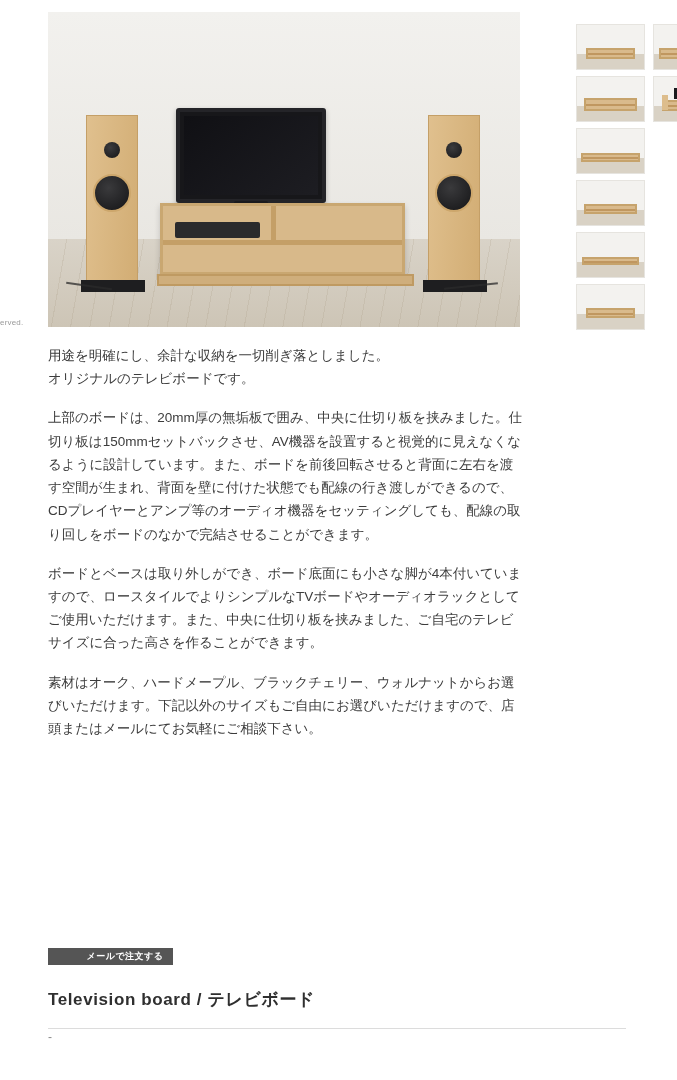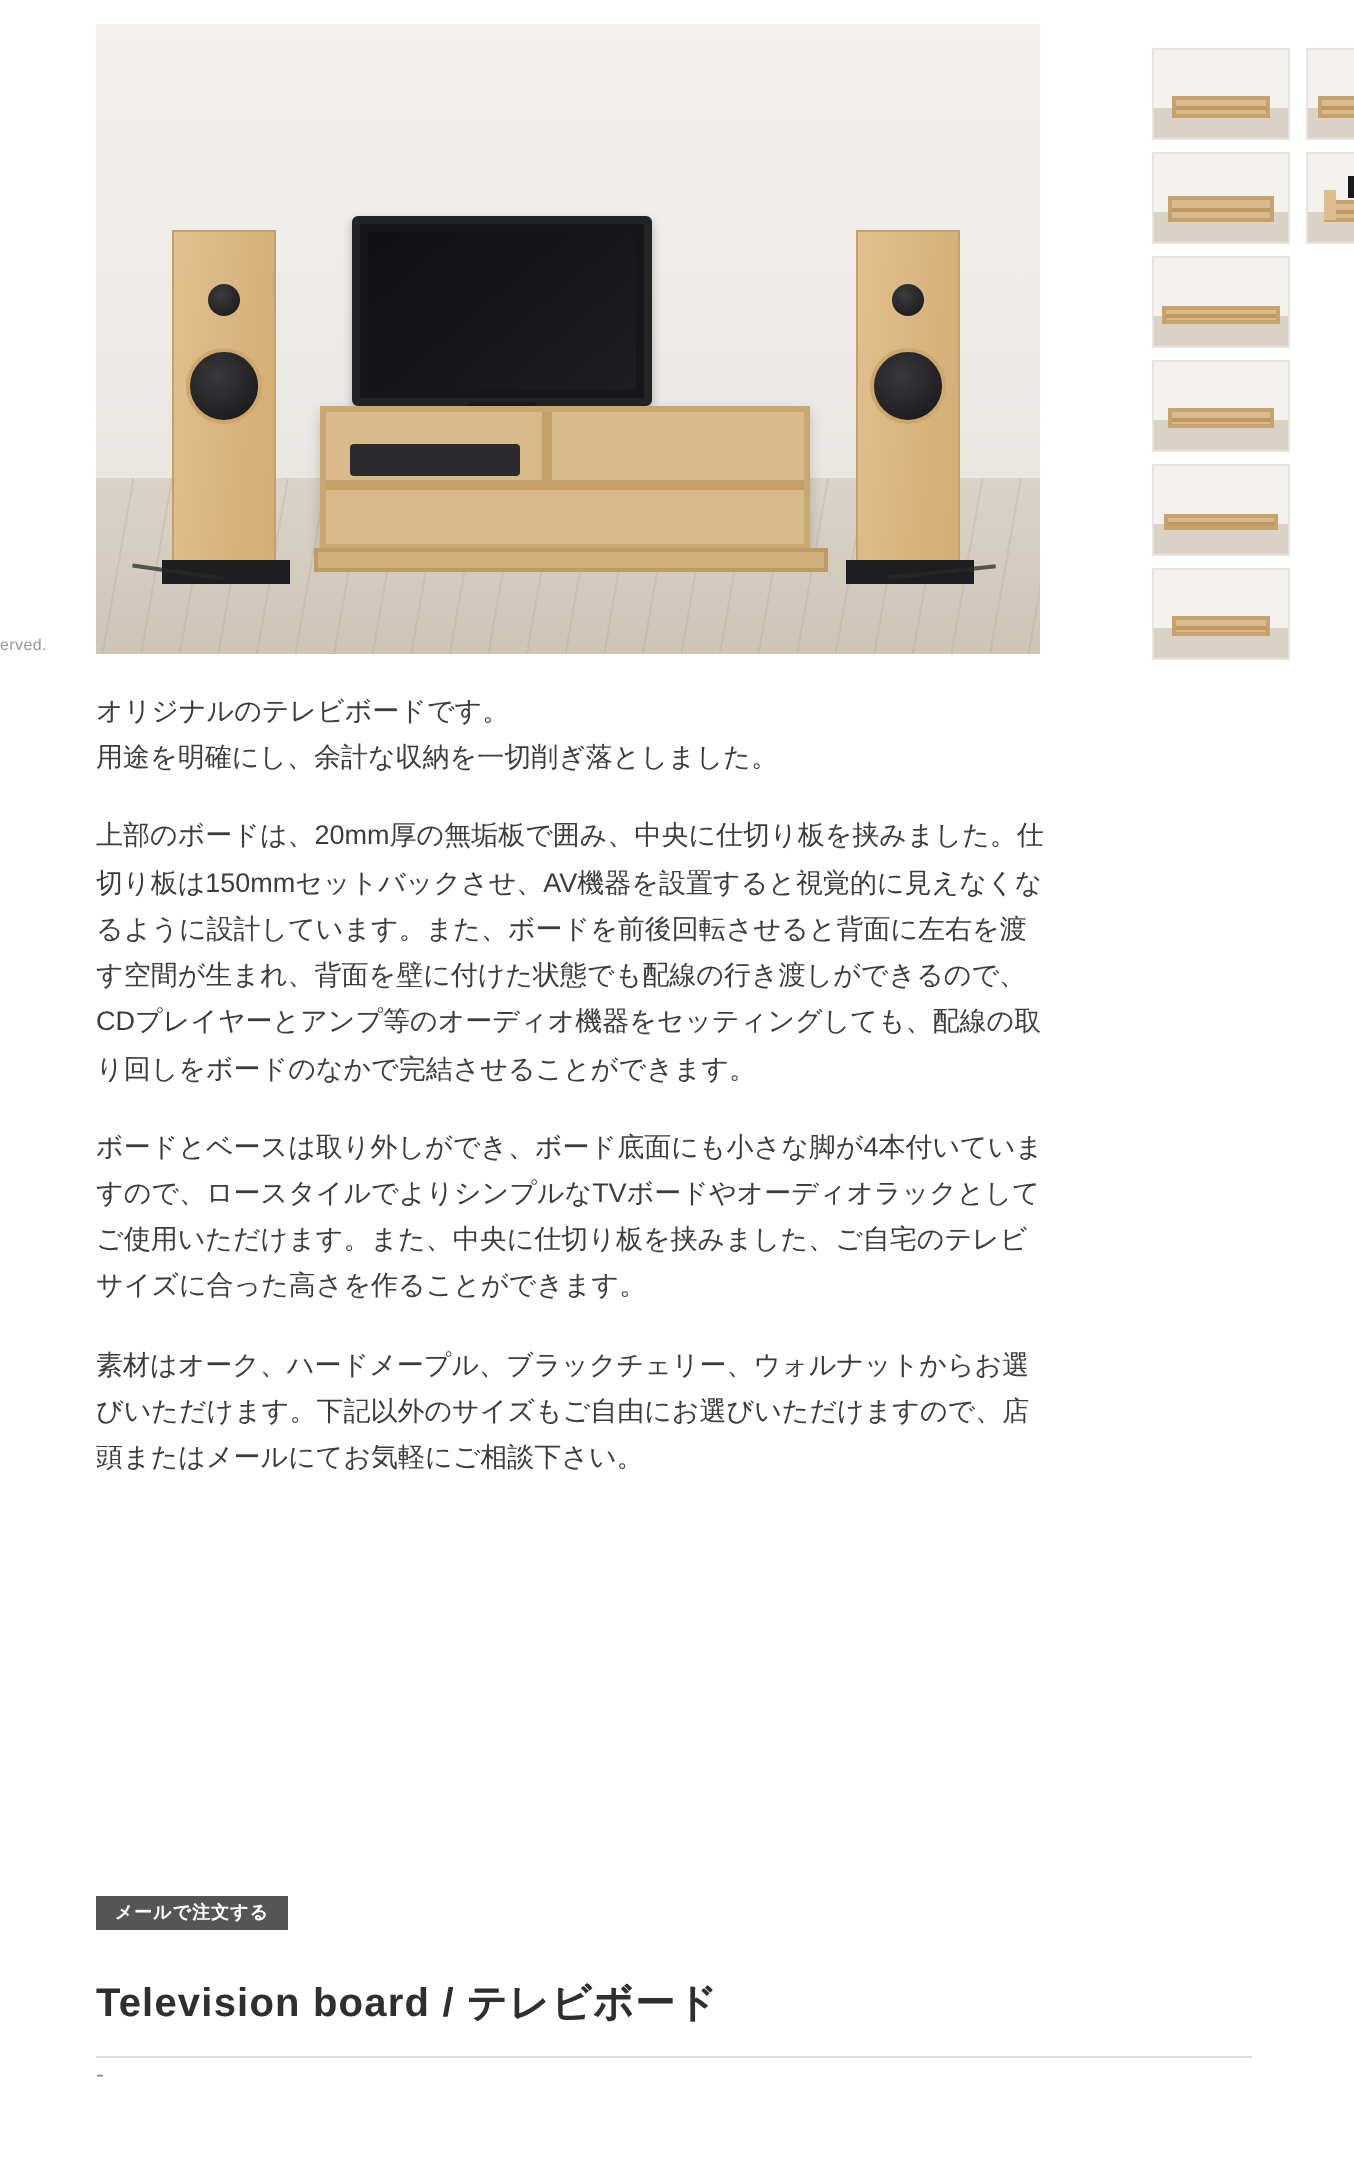--- a/index.html
+++ b/index.html
@@ -262,28 +262,29 @@
     height: 17px;
     background: #555555;
     color: #ffffff;
     font-size: 9px;
     font-weight: bold;
     letter-spacing: 0.5px;
     display: flex;
     align-items: center;
     justify-content: center;
     cursor: pointer;
+    padding-left: 29px;
   }
 
   
   .section-title {
     position: absolute;
     left: 48px;
     top: 988px;
-    font-size: 20px;
+    font-size: 17px;
     font-weight: bold;
     letter-spacing: 0.6px;
     color: #2f2f2f;
   }
   .rule {
     position: absolute;
     left: 48px;
     top: 1028px;
     width: 578px;
     height: 1px;
@@ -379,22 +380,22 @@
       <div class="thumb" style="left:48px; top:272px; width:69px; height:46px;">
         <div class="t-wall"></div>
           <div class="t-floor"></div>
         <div class="t-board" style="left:14%; width:72%; bottom:24%; height:24%;"></div>
       </div>
     </div>
   </div>
 
   <div class="content">
     <p class="para">
+      <span class="ln">用途を明確にし、余計な収納を一切削ぎ落としました。</span>
       <span class="ln">オリジナルのテレビボードです。</span>
-      <span class="ln">用途を明確にし、余計な収納を一切削ぎ落としました。</span>
     </p>
     <p class="para flow">上部のボードは、20mm厚の無垢板で囲み、中央に仕切り板を挟みました。仕切り板は150mmセットバックさせ、AV機器を設置すると視覚的に見えなくなるように設計しています。また、ボードを前後回転させると背面に左右を渡す空間が生まれ、背面を壁に付けた状態でも配線の行き渡しができるので、CDプレイヤーとアンプ等のオーディオ機器をセッティングしても、配線の取り回しをボードのなかで完結させることができます。</p>
     <p class="para flow">ボードとベースは取り外しができ、ボード底面にも小さな脚が4本付いていますので、ロースタイルでよりシンプルなTVボードやオーディオラックとしてご使用いただけます。また、中央に仕切り板を挟みました、ご自宅のテレビサイズに合った高さを作ることができます。</p>
     <p class="para flow">素材はオーク、ハードメープル、ブラックチェリー、ウォルナットからお選びいただけます。下記以外のサイズもご自由にお選びいただけますので、店頭またはメールにてお気軽にご相談下さい。</p>
   </div>
 
   <div class="order-btn">メールで注文する</div>
 
   <div class="section-title">Television board / テレビボード</div>
   <div class="rule"></div>

